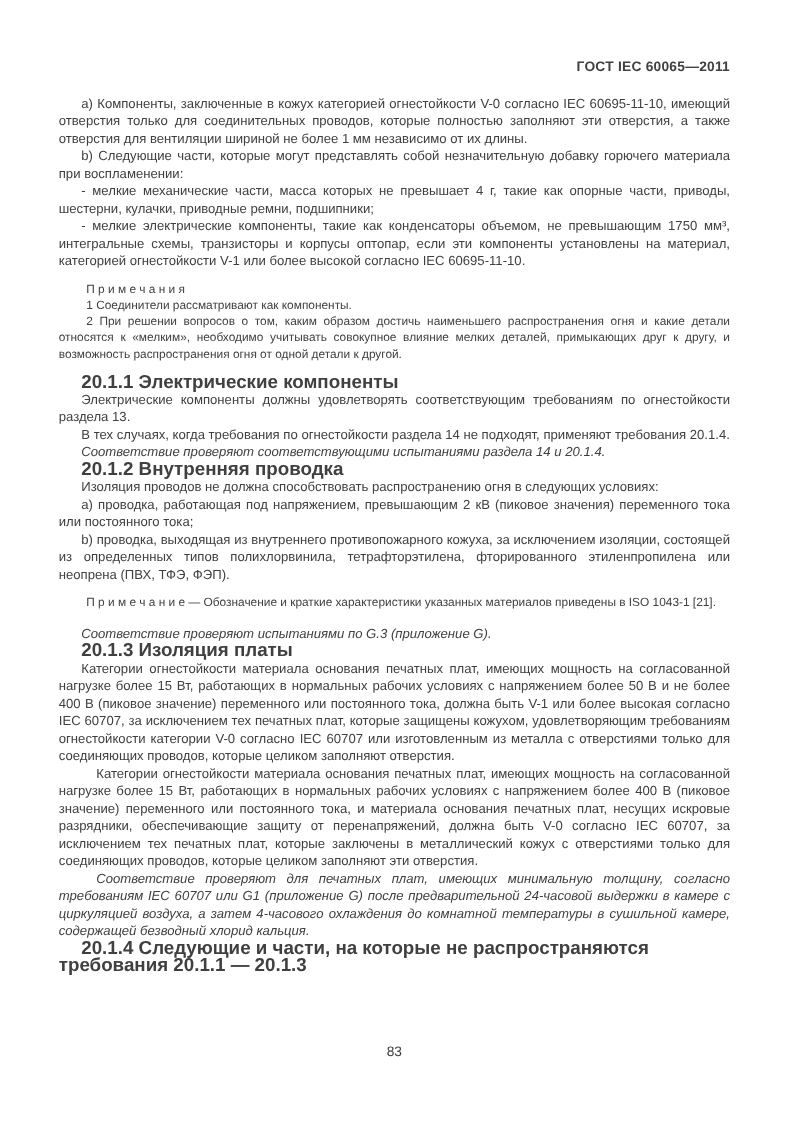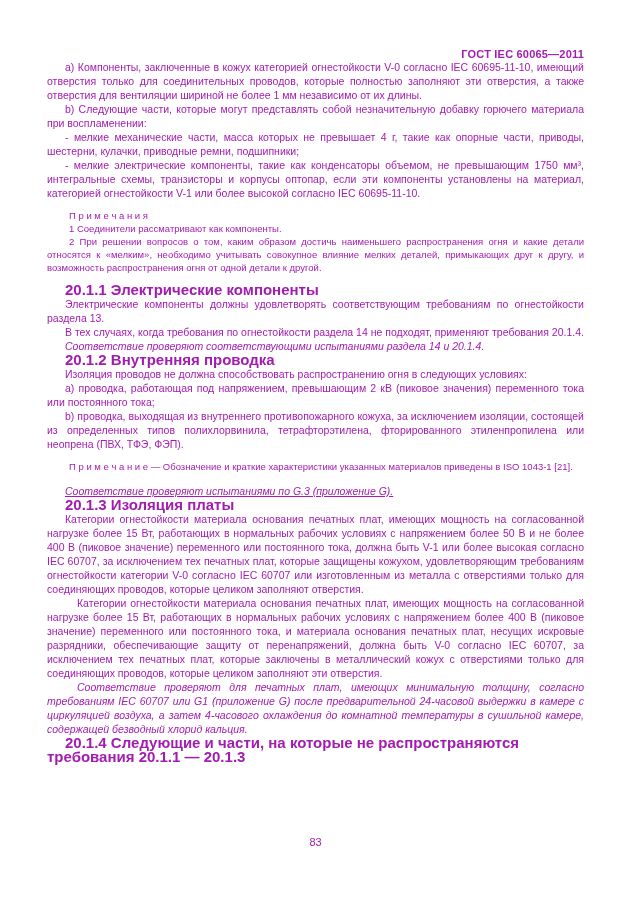--- a/index.html
+++ b/index.html
@@ -5,37 +5,37 @@
   html, body {
     margin: 0;
     padding: 0;
     background: #ffffff;
   }
   .page {
     position: relative;
     width: 630px;
     height: 913px;
     background: #ffffff;
-    color: #a21caf;
+    color: #404040;
     font-family: "Liberation Sans", "DejaVu Sans", sans-serif;
     overflow: hidden;
   }
   .doc-header {
     position: absolute;
     top: 48px;
     left: 47px;
     width: 537px;
     text-align: right;
     font-size: 11px;
     font-weight: bold;
     letter-spacing: 0.2px;
   }
   .doc-content {
     position: absolute;
-    top: 60px;
+    top: 76px;
     left: 47px;
     width: 537px;
   }
   .doc-content p {
     margin: 0;
     text-align: justify;
   }
   p.body {
     font-size: 10.5px;
     line-height: 14px;
@@ -57,21 +57,20 @@
   p.note {
     font-size: 9.5px;
     line-height: 13px;
     text-indent: 22px;
   }
   p.gap-top {
     margin-top: 9px !important;
   }
   p.gap-top-lg {
     margin-top: 11px !important;
-    text-decoration: underline;
   }
   p.indent-lg {
     text-indent: 30px;
   }
   .page-number {
     position: absolute;
     top: 836px;
     left: 47px;
     width: 537px;
     text-align: center;

